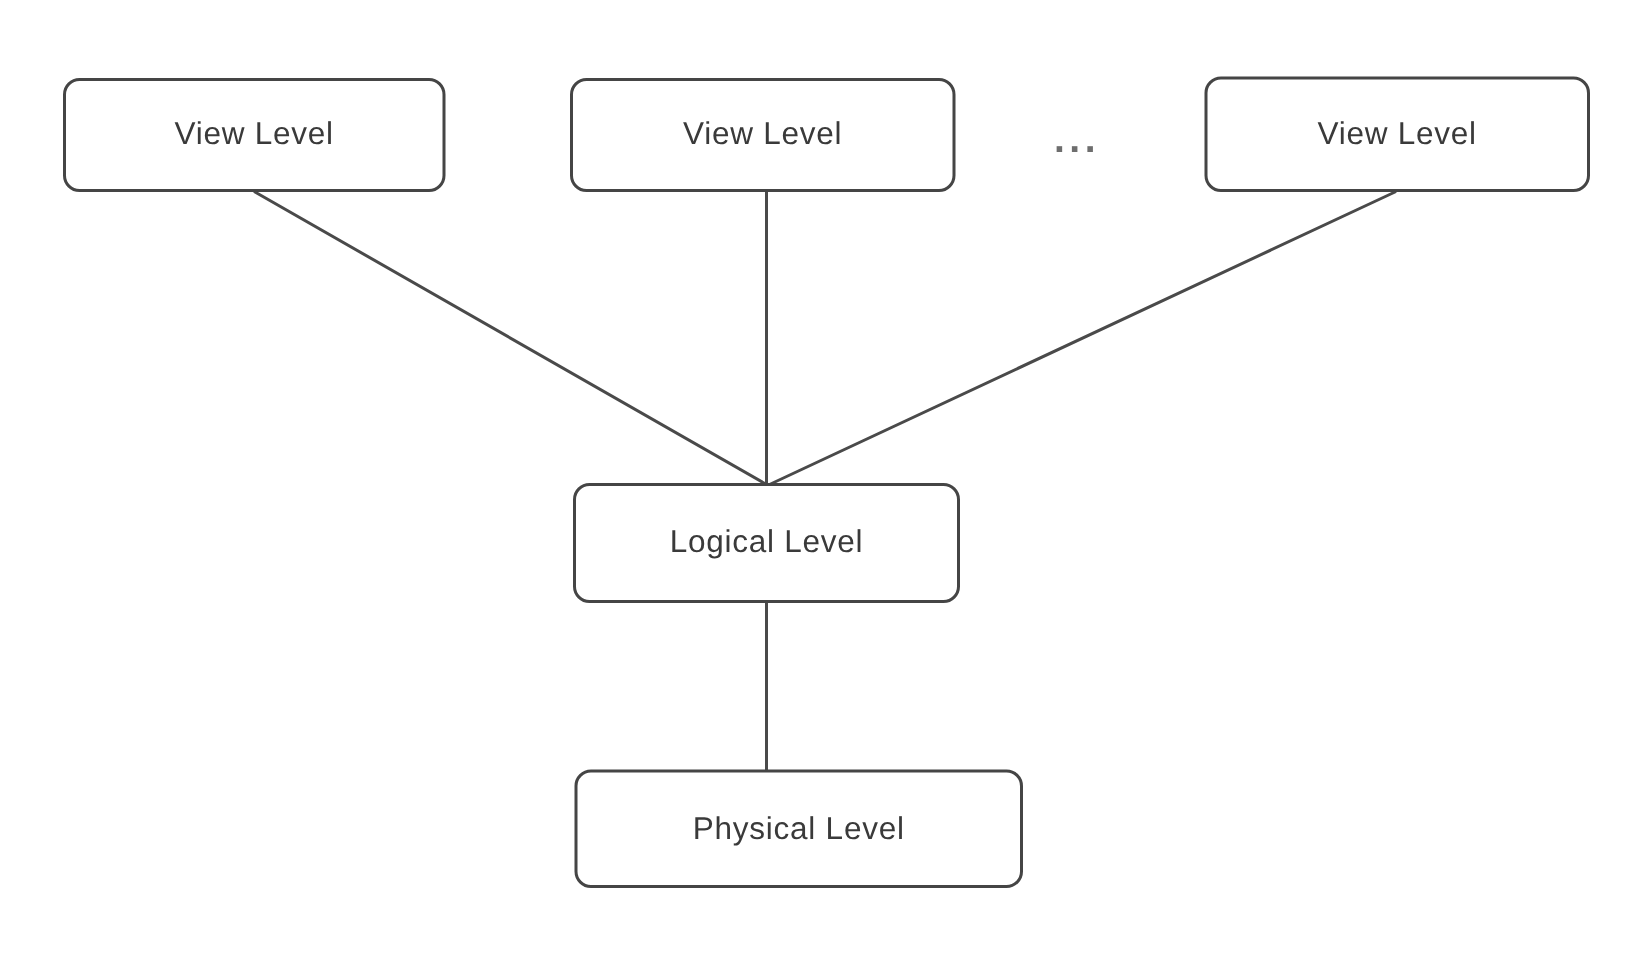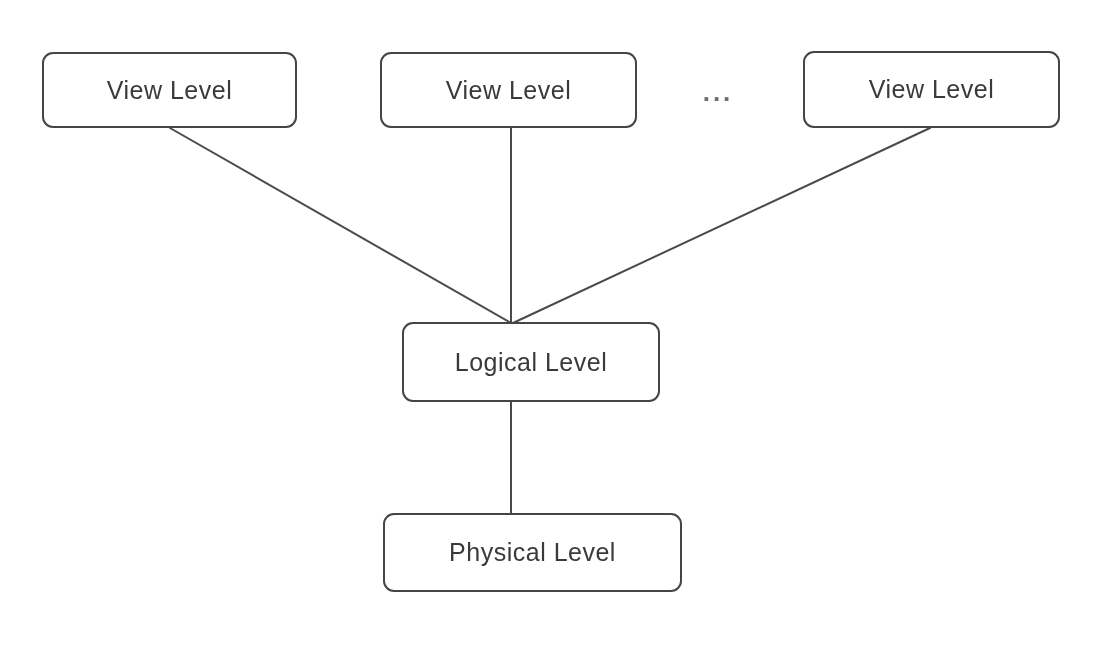--- a/index.html
+++ b/index.html
@@ -27,28 +27,28 @@
     stroke-width:2;
     stroke-linecap:round;
   }
   .node{
     position:absolute;
     display:flex;align-items:center;justify-content:center;
     background:var(--box-fill);
     border:2px solid var(--box-border);
     border-radius:11px;
     color:var(--text);
-    font-size:25px;
+    font-size:21px;
     letter-spacing:0.5px;
     text-align:center;
   }
   .node-view-1{left:42px;top:52px;width:255px;height:76px;}
   .node-view-2{left:380px;top:52px;width:257px;height:76px;}
   .node-view-3{left:803px;top:51px;width:257px;height:77px;}
-  .node-logical{left:402px;top:322px;width:258px;height:80px;}
+  .node-logical{left:382px;top:322px;width:258px;height:80px;}
   .node-physical{left:383px;top:513px;width:299px;height:79px;}
   .ellipsis{
     position:absolute;
     left:696px;top:76px;width:44px;height:32px;
     display:flex;align-items:center;justify-content:center;
     color:var(--ellipsis);
     font-size:26px;
     letter-spacing:3px;
     font-weight:bold;
   }

